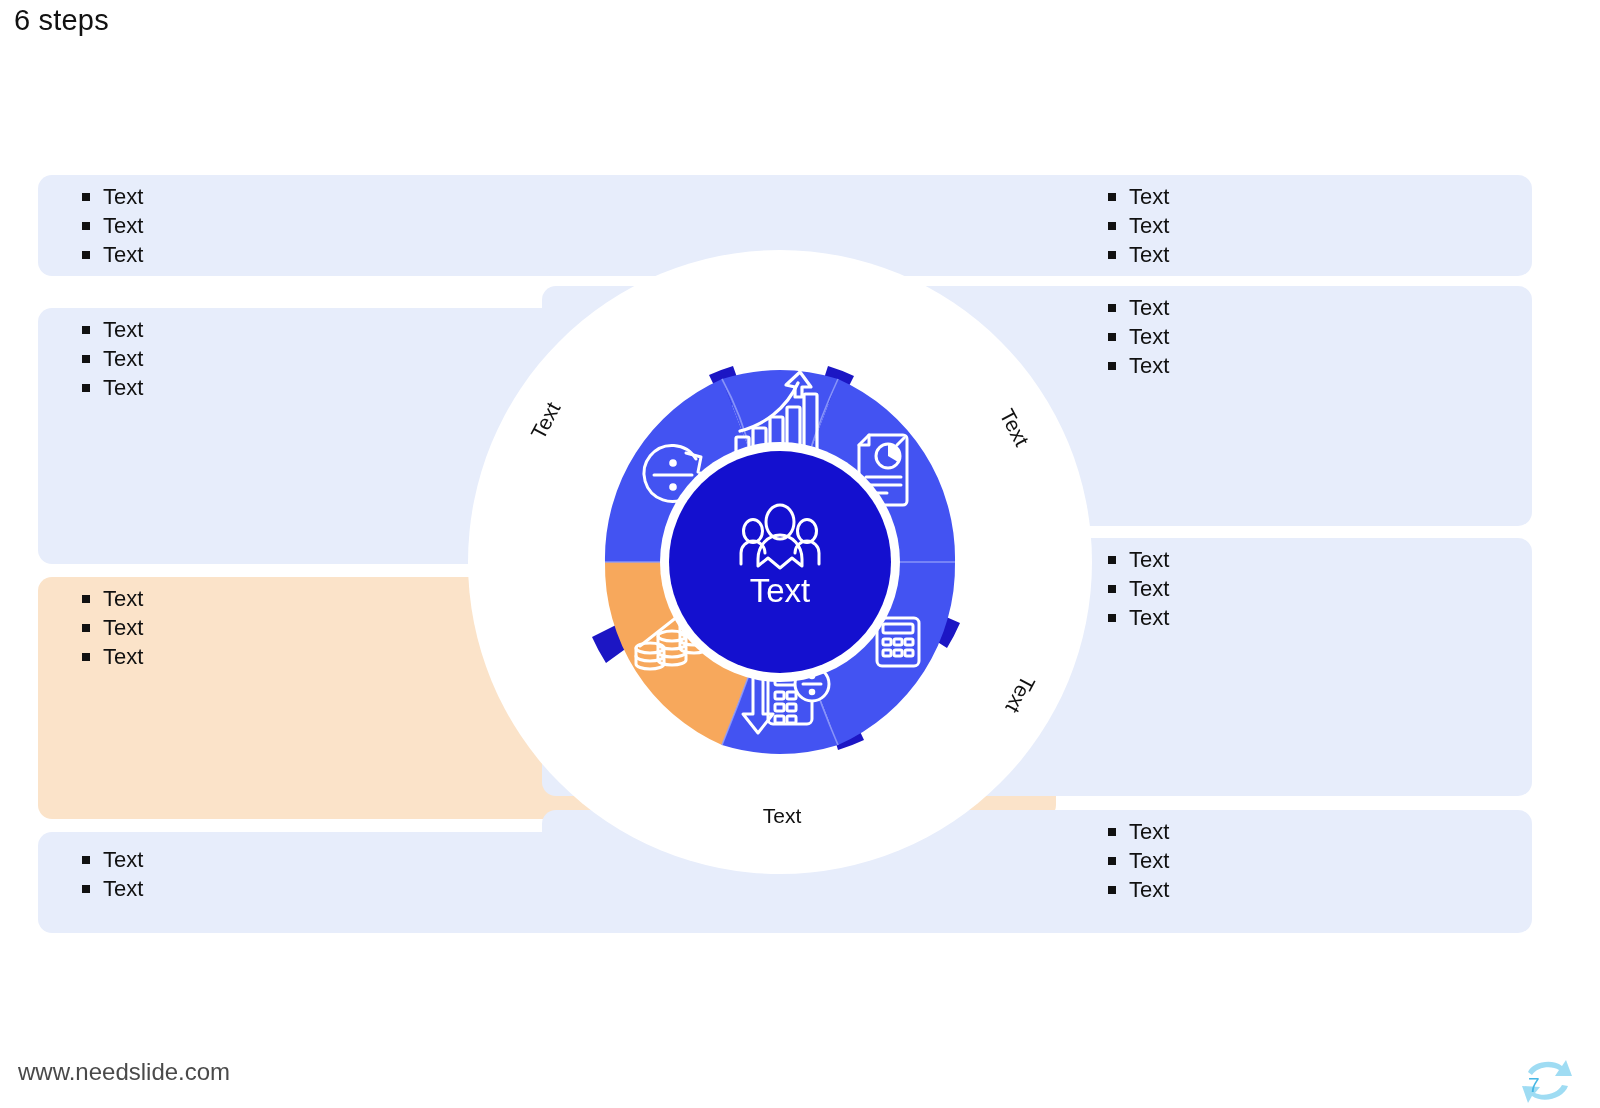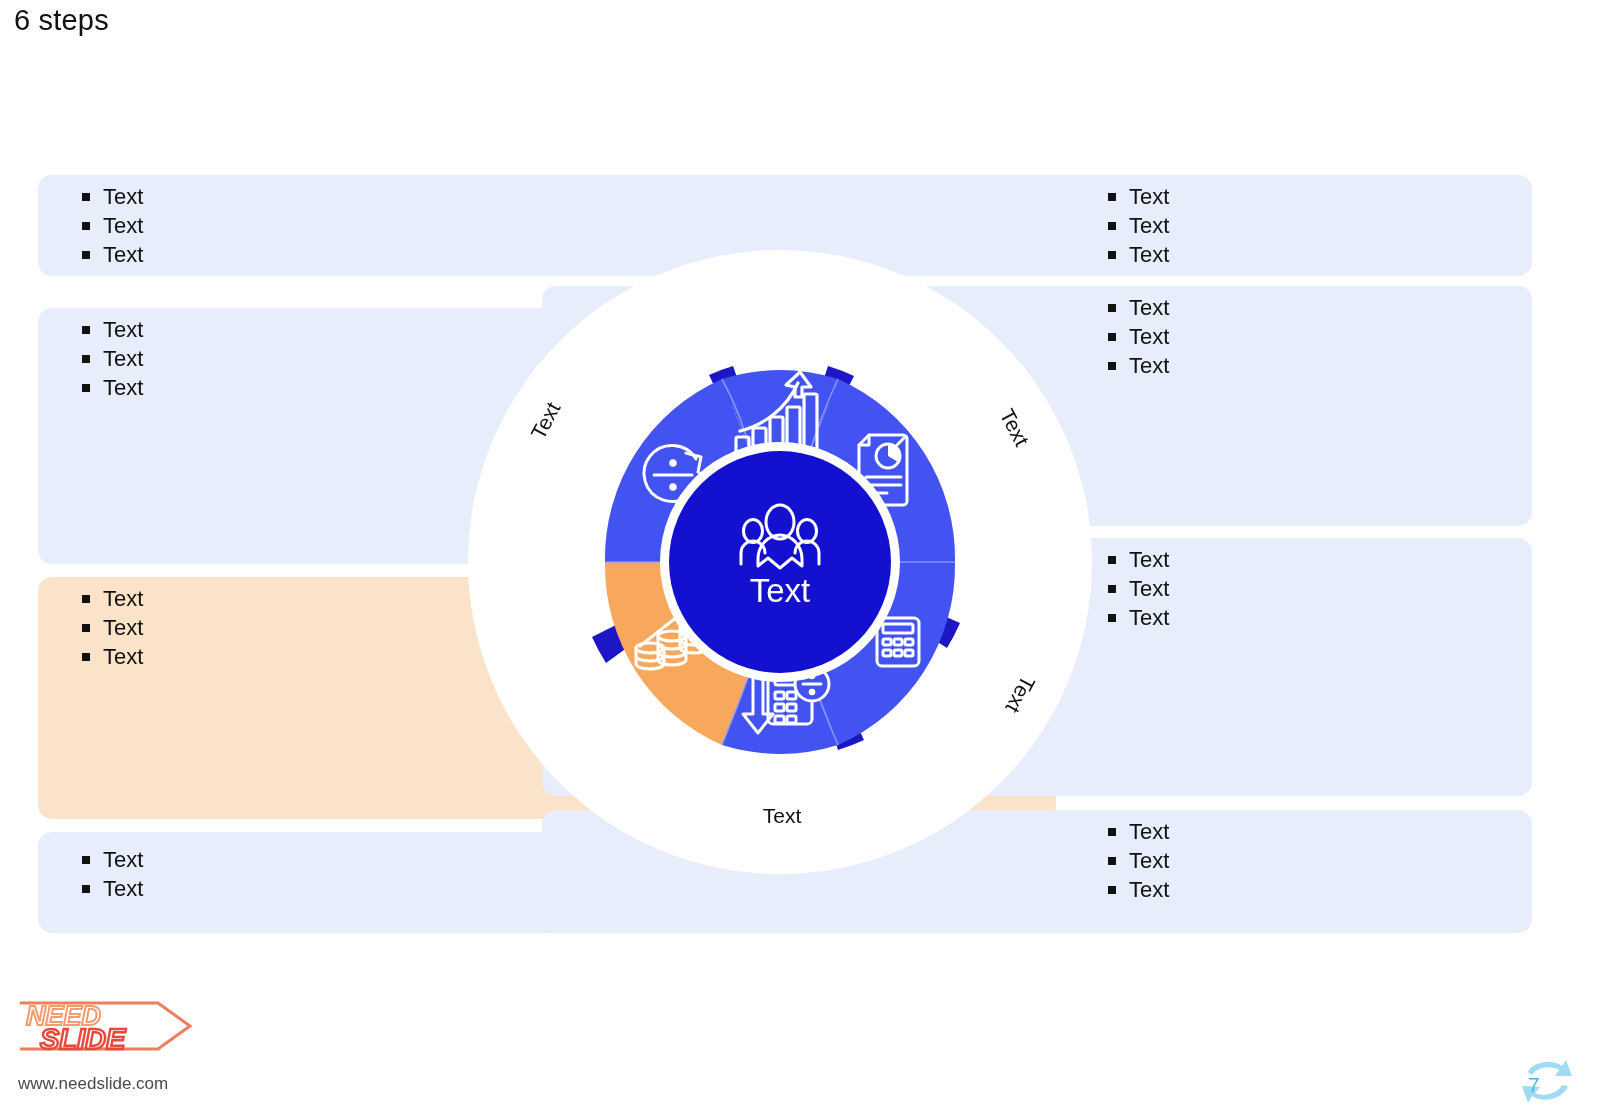--- a/index.html
+++ b/index.html
@@ -47,21 +47,21 @@
   #diagram svg{display:block;}
 
   .arrow-label{font-family:"Liberation Sans","DejaVu Sans",sans-serif;
       font-size:21px;fill:#111;}
   .arrow-label.on-orange{fill:#ffffff;}
   .hub-label{font-family:"Liberation Sans","DejaVu Sans",sans-serif;
       font-size:33px;fill:#ffffff;}
 
   
   #footer-logo{position:absolute;left:18px;top:995px;width:180px;height:62px;}
-  #footer-url{position:absolute;left:18px;top:1058px;font-size:17px;color:#4a4a4a;margin-top:16px;}
+  #footer-url{position:absolute;left:18px;top:1058px;font-size:24px;color:#4a4a4a;}
   #page-num{position:absolute;left:1528px;top:1073px;font-size:21px;color:#46b7e4;
       z-index:4;}
   #page-badge{position:absolute;left:1498px;top:1056px;width:86px;height:52px;opacity:.85;}
 </style>
 </head>
 <body>
 
 <div id="slide">
 
   <div class="slide-title">6 steps</div>
@@ -396,27 +396,20 @@
           <ellipse cx="-27" cy="-5" rx="9.5" ry="11.5"></ellipse>
           <path d="M -39 28 v-11 a12 12 0 0 1 24 0"></path>
           <ellipse cx="27" cy="-5" rx="9.5" ry="11.5"></ellipse>
           <path d="M 39 28 v-11 a12 12 0 0 0 -24 0"></path>
         </g>
         <text class="hub-label" x="314" y="354" text-anchor="middle">Text</text>
       </g>
     </svg>
   </div>
 
-  <div id="footer-logo">
-    <svg width="180" height="62" viewBox="0 0 180 62" xmlns="http://www.w3.org/2000/svg">
-      <path d="M2 8 L140 8 L172 31 L140 54 L2 54" fill="none" stroke="#f07d5b" stroke-width="3"></path>
-      <text x="8" y="30" font-family="Liberation Sans, sans-serif" font-size="27" font-weight="bold" font-style="italic" fill="none" stroke="#f59c6e" stroke-width="2">NEED</text>
-      <text x="22" y="54" font-family="Liberation Sans, sans-serif" font-size="29" font-weight="bold" font-style="italic" fill="none" stroke="#e8483c" stroke-width="2.4">SLIDE</text>
-    </svg>
-  </div>
   <div id="footer-url">www.needslide.com</div>
 
   <svg id="page-badge" viewBox="0 0 86 52" xmlns="http://www.w3.org/2000/svg">
     <g fill="#8fd6f2">
       <path d="M30 16 C34 6 54 2 64 10 L68 4 L74 20 L57 20 L61 14 C53 9 39 11 34 19 Z"></path>
       <path d="M70 30 C66 42 46 48 34 40 L30 47 L24 30 L42 31 L37 37 C46 41 59 38 64 29 Z"></path>
     </g>
   </svg>
   <div id="page-num">7</div>
 

